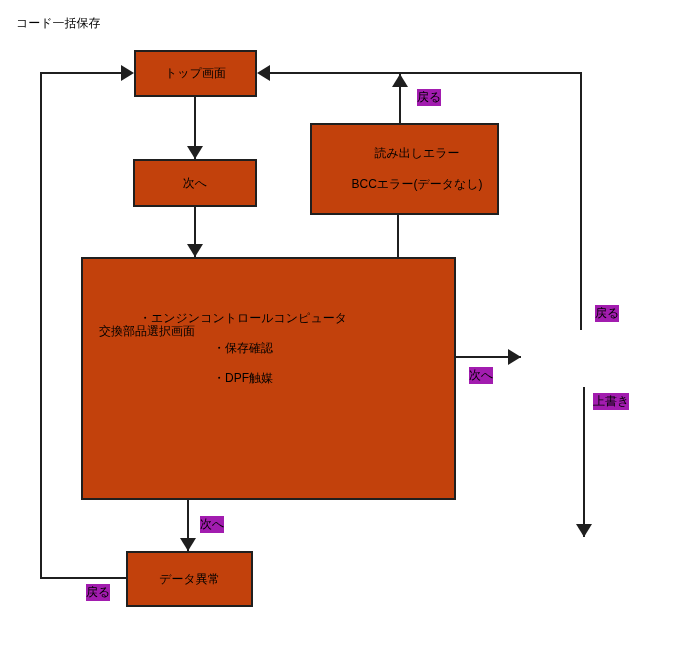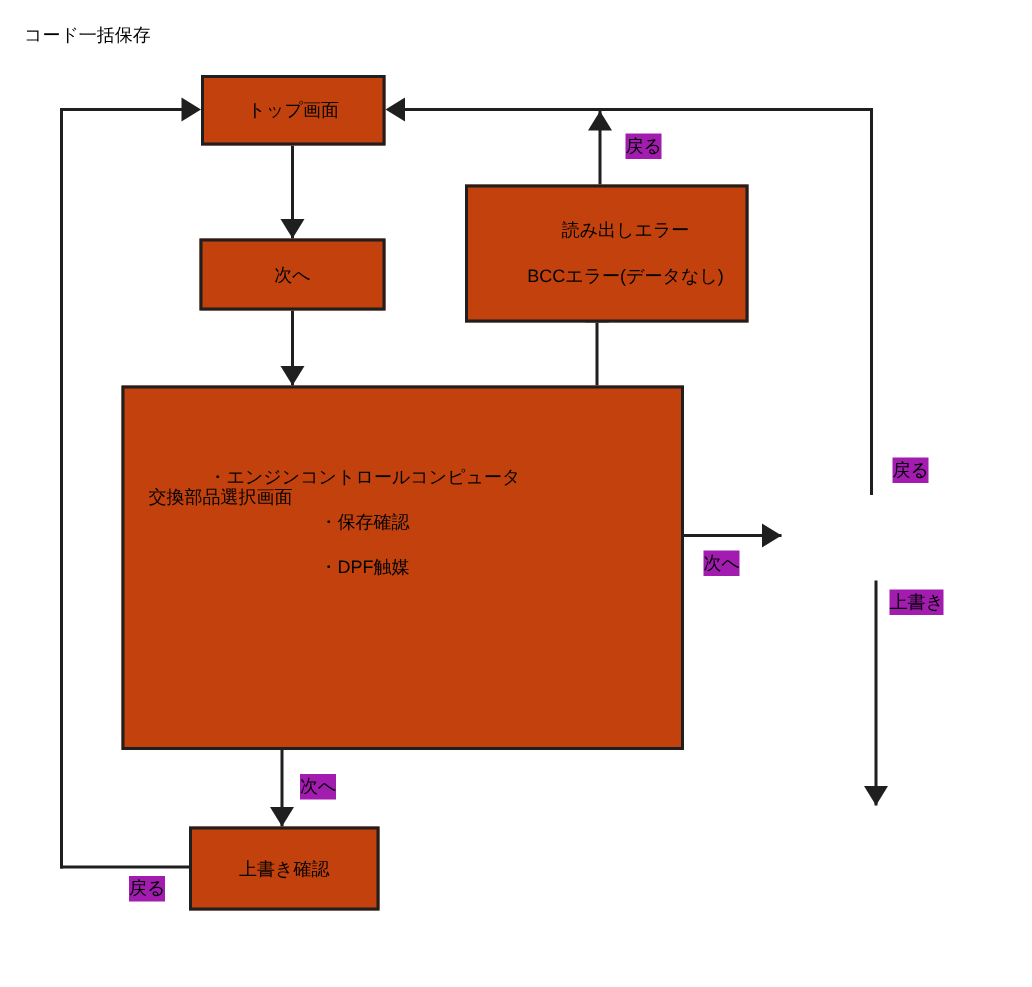--- a/index.html
+++ b/index.html
@@ -160,17 +160,17 @@
     <div class="parts-header">交換部品選択画面</div>
     <div class="parts-items">
       <div class="parts-item">・エンジンコントロールコンピュータ</div>
       <div class="parts-item">・保存確認</div>
       <div class="parts-item">・DPF触媒</div>
     </div>
   </div>
 
 
   <div class="box" id="nodata-box">
-    <span>上書き確認</span>
+    <span>データ異常</span>
   </div>
 
 
 </div>
 
 </body></html>

